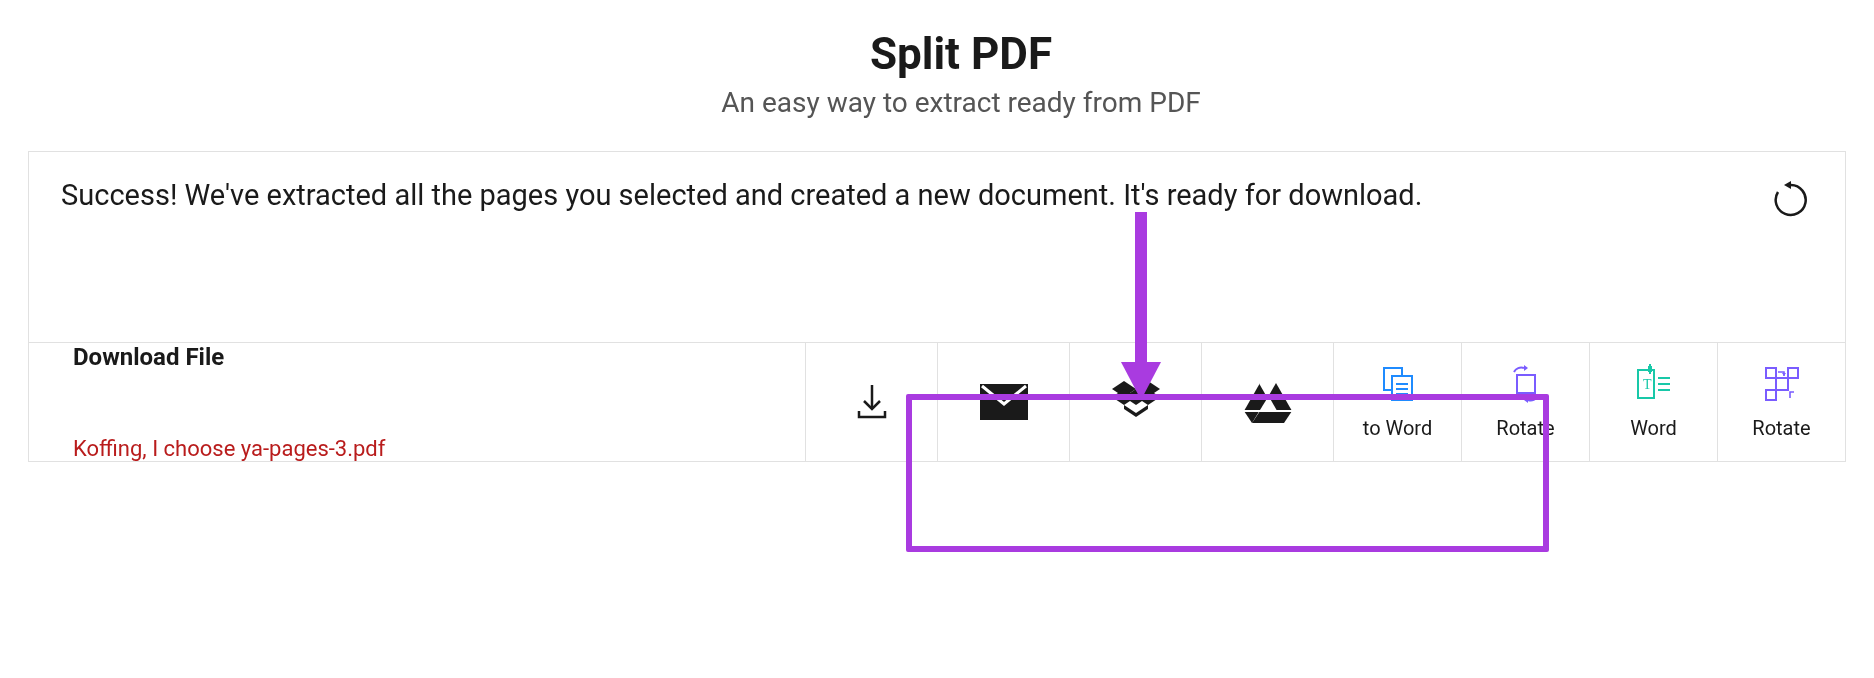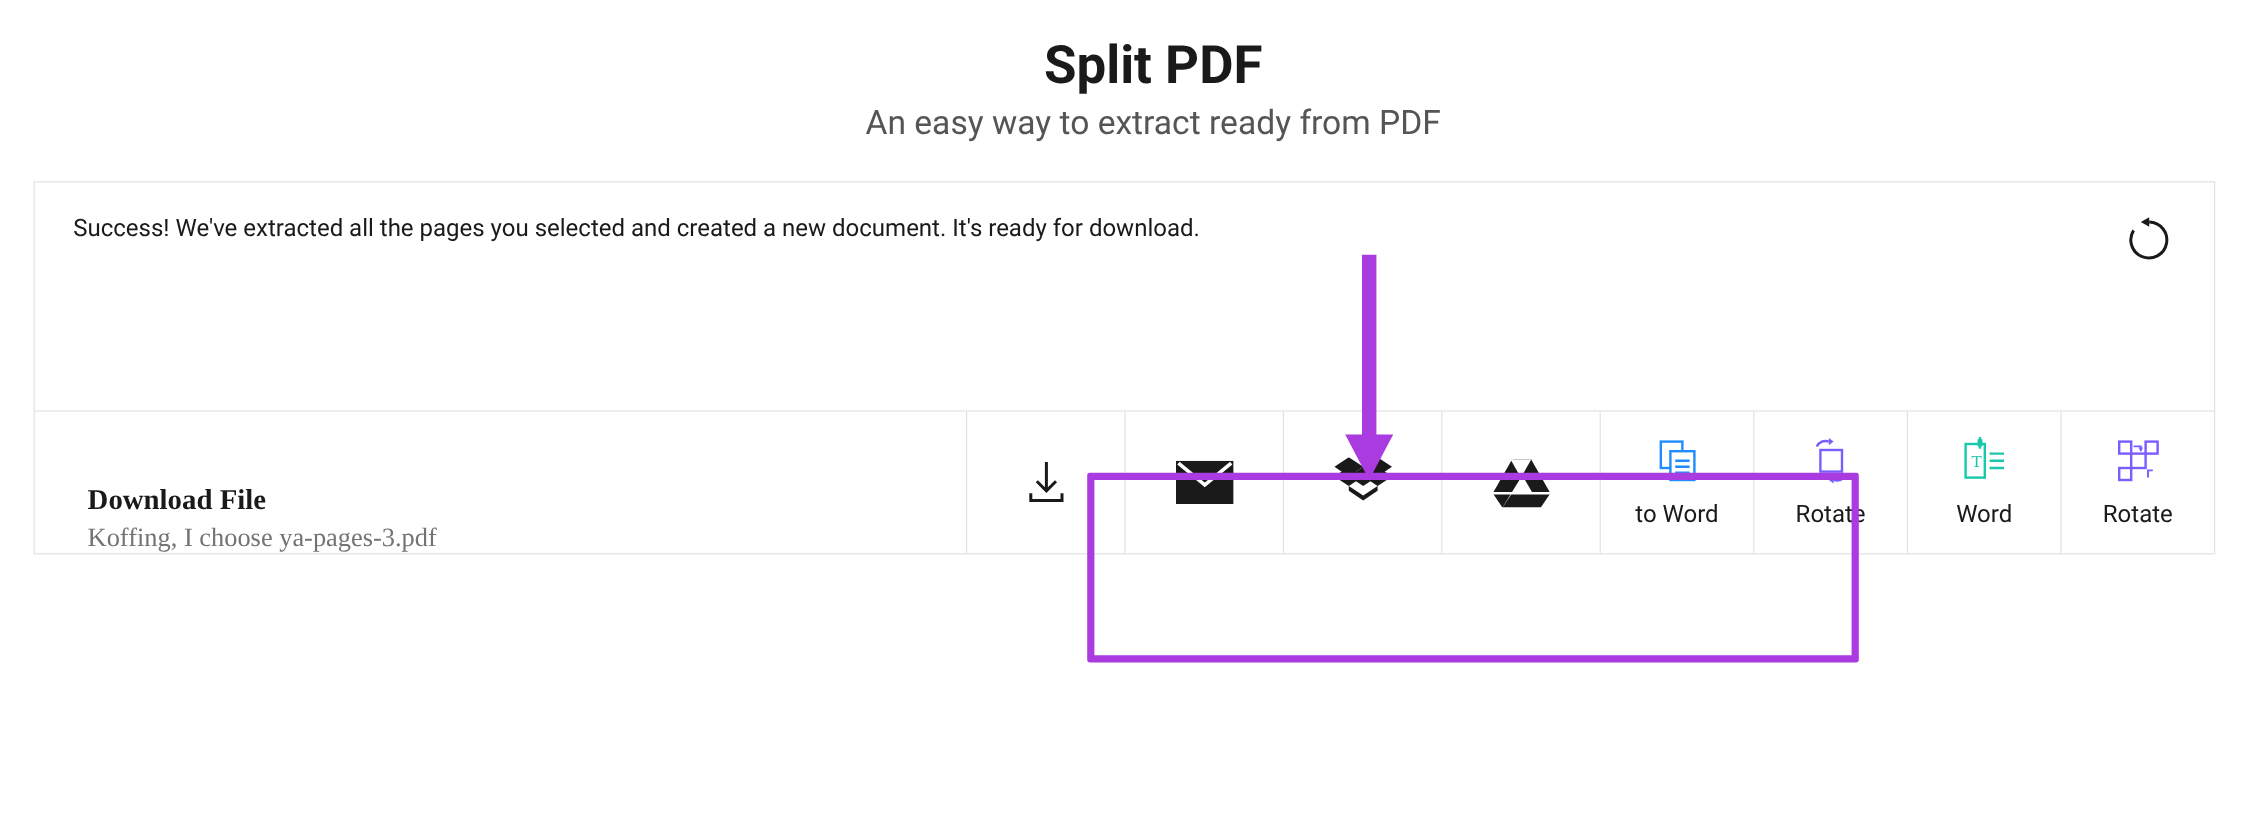--- a/index.html
+++ b/index.html
@@ -32,21 +32,21 @@
     border: 1px solid #e1e1e1;
   }
   .message-row {
     display: flex;
     align-items: flex-start;
     padding: 26px 32px 120px 32px;
     border-bottom: 1px solid #e1e1e1;
     position: relative;
   }
   .message-text {
-    font-size: 20px;
+    font-size: 29px;
     color: #1a1a1a;
     flex: 1;
   }
   .restart-btn {
     width: 44px;
     height: 44px;
     display: flex;
     align-items: center;
     justify-content: center;
     cursor: pointer;
@@ -55,32 +55,31 @@
   }
   .action-row {
     display: flex;
     align-items: stretch;
     min-height: 118px;
   }
   .download-cell {
     flex: 1;
     display: flex;
     flex-direction: column;
-    justify-content: flex-end;
+    justify-content: space-between;
     padding: 0 44px;
-    font-family: Liberation Serif, serif;
   }
   .dl-label {
     font-size: 24px;
     font-weight: 700;
     color: #1a1a1a;
   }
   .dl-file {
     font-size: 22px;
-    color: #737373;
+    color: #b91c1c;
     margin-top: 4px;
   }
   .icon-cell {
     width: 132px;
     border-left: 1px solid #e1e1e1;
     display: flex;
     align-items: center;
     justify-content: center;
     cursor: pointer;
   }

